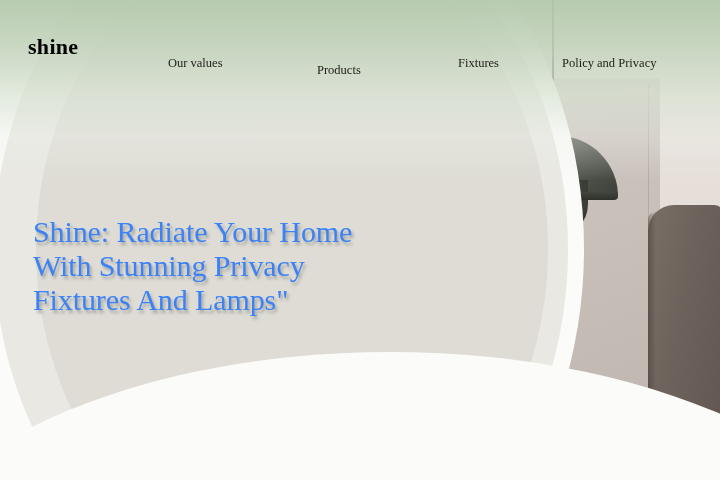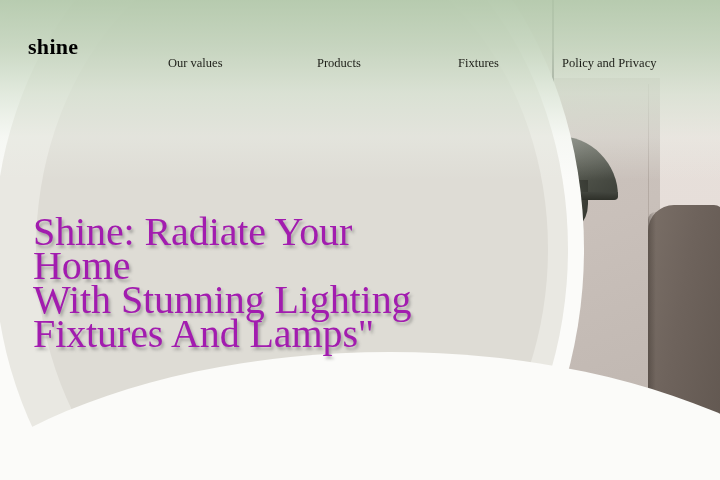--- a/index.html
+++ b/index.html
@@ -216,30 +216,30 @@
     font-size:22px; font-weight:700; color:#000000;
     letter-spacing:0.3px;
   }
   nav { position:absolute; left:0; top:56px; width:596px; height:18px; }
   .nav-item {
     position:absolute;
     font-size:12.5px; color:#1d1e18; white-space:nowrap;
     cursor:pointer;
   }
   .nav-1 { left:168px; }
-  .nav-2 { left:317px; }
+  .nav-2 { left:317px;margin-top:7px; }
   .nav-3 { left:458px; }
   .nav-4 { left:562px; }
 
   
   .headline {
     position:absolute; left:33px; top:215px;
     width:400px; z-index:30;
-    font-size:40px; line-height:34px; font-weight:400;
-    color:#a21caf; letter-spacing:-0.1px;
+    font-size:30px; line-height:34px; font-weight:400;
+    color:#3b82f6; letter-spacing:-0.1px;
     text-shadow:2px 3px 3px rgba(90,90,90,0.42);
   }
   .headline span { display:block; }
 </style>
 </head>
 <body>
 
 <div id="stage">
 
   <div class="photo">
@@ -304,17 +304,17 @@
     <nav>
       <a class="nav-item nav-1">Our values</a>
       <a class="nav-item nav-2">Products</a>
       <a class="nav-item nav-3">Fixtures</a>
       <a class="nav-item nav-4">Policy and Privacy</a>
     </nav>
   </header>
 
   <h1 class="headline">
     <span>Shine: Radiate Your Home</span>
-    <span>With Stunning Lighting</span>
+    <span>With Stunning Privacy</span>
     <span>Fixtures And Lamps"</span>
   </h1>
 
 </div>
 
 </body></html>

